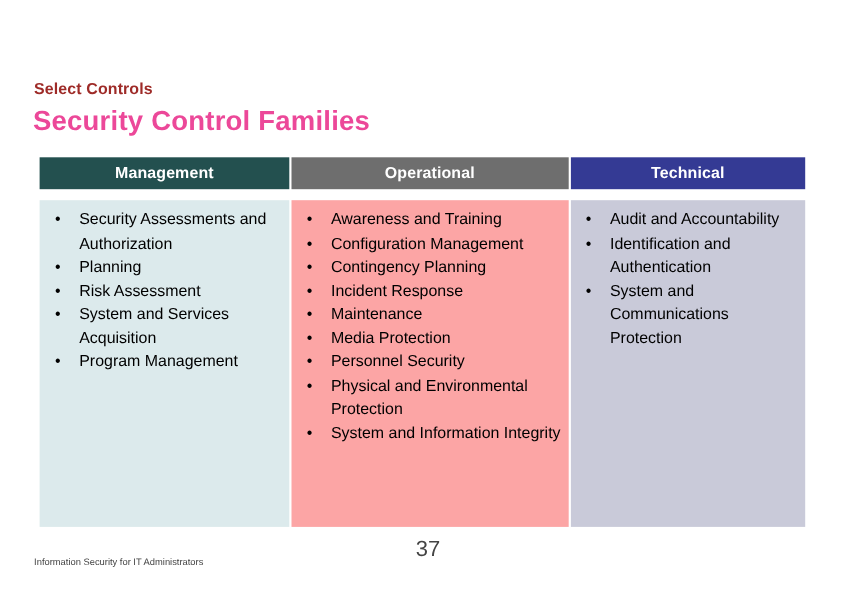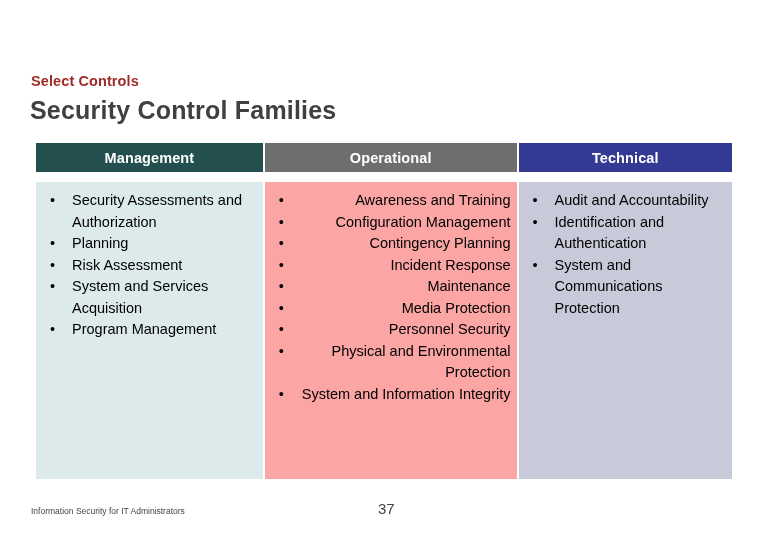--- a/index.html
+++ b/index.html
@@ -31,21 +31,21 @@
     color: #9E2B28;
     letter-spacing: 0.1px;
     white-space: nowrap;
   }
   .title {
     position: absolute;
     left: 30px;
     top: 96px;
     font-size: 25px;
     font-weight: bold;
-    color: #404040;
+    color: #ec4899;
     letter-spacing: 0.2px;
     white-space: nowrap;
   }
 
   
   .table {
     position: absolute;
     left: 36px;
     top: 133px;
     width: 696px;
@@ -61,21 +61,21 @@
   .tbody {
     display: flex;
     flex: 1 1 auto;
   }
   .col {
     position: relative;
     box-sizing: border-box;
     margin-top: 10px;
   }
   .col-mgmt   { width: 238px; }
-  .col-oper   { width: 264px; margin-left: 2px; text-align: right; }
+  .col-oper   { width: 264px; margin-left: 2px; }
   .col-tech   { width: 224px; margin-left: 2px; }
 
   .th {
     display: flex;
     align-items: center;
     justify-content: center;
     color: #ffffff;
     font-size: 14.5px;
     font-weight: bold;
     letter-spacing: 0.1px;
@@ -123,22 +123,22 @@
     position: absolute;
     left: 31px;
     top: 506px;
     font-size: 8.5px;
     color: #444444;
     white-space: nowrap;
   }
   .page-number {
     position: absolute;
     left: 378px;
-    top: 500px;
-    font-size: 15px;
+    top: 488px;
+    font-size: 20px;
     color: #444444;
   }
 </style>
 </head>
 <body>
 
 <div class="slide">
 
   <div class="eyebrow">Select Controls</div>
 

